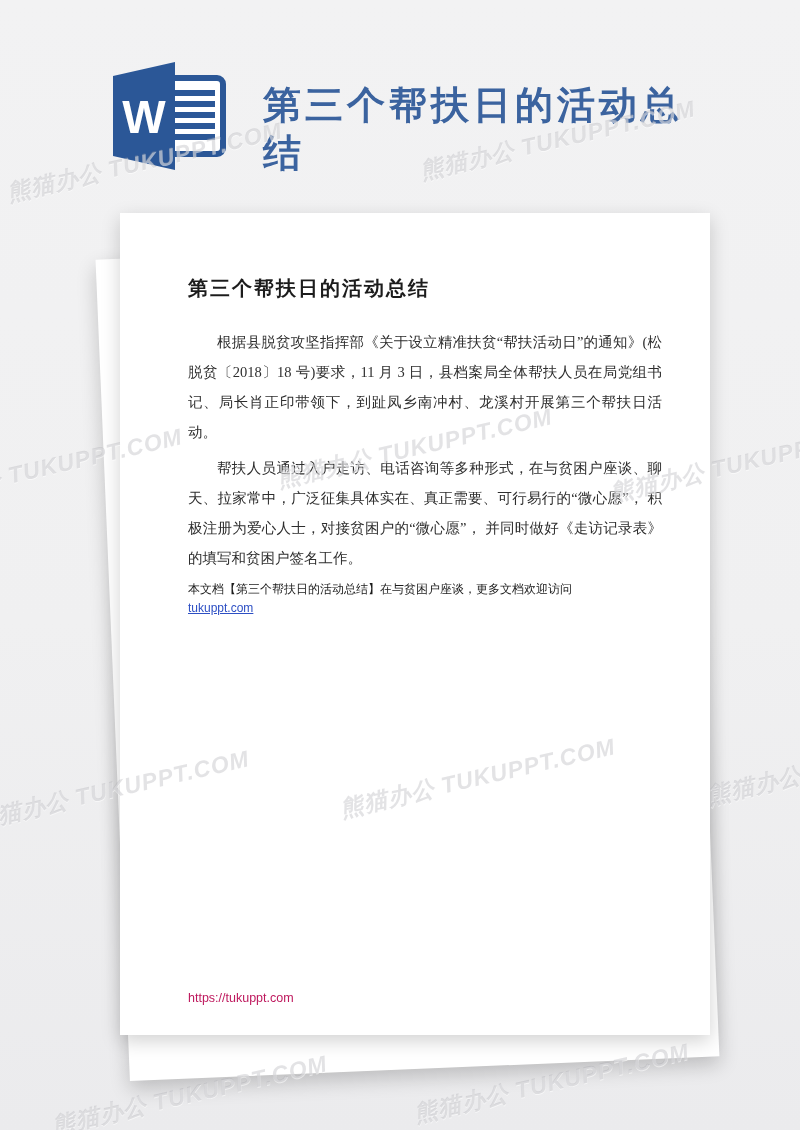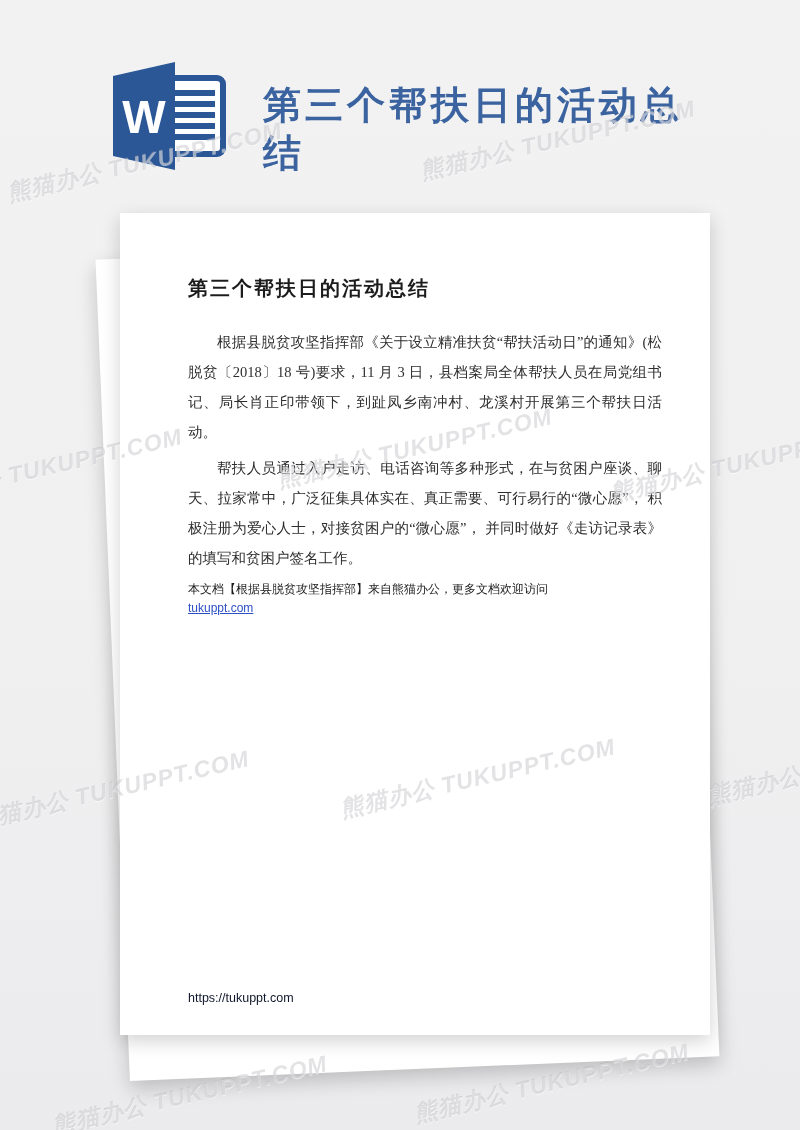--- a/index.html
+++ b/index.html
@@ -23,21 +23,21 @@
   .doc-content{position:absolute;left:68px;top:60px;width:474px;
                font-family:"Liberation Serif","DejaVu Serif",serif;color:#2e2e2e;}
   .doc-heading{font-size:20px;line-height:30px;letter-spacing:2px;color:#1c1c1c;
                font-weight:600;margin:0 0 24px 0;}
   .doc-content p.body-par{margin:6px 0;font-size:14.5px;line-height:30px;
                text-indent:2em;text-align:justify;}
   .doc-note{margin:8px 0 0 0;font-size:12px;line-height:17px;color:#1c1c1c;}
   .doc-note-link{display:inline-block;margin-top:1px;font-size:12px;line-height:17px;
                color:#2d4fc4;text-decoration:underline;
                font-family:"Liberation Sans",sans-serif;cursor:pointer;}
-  .doc-footer{position:absolute;left:68px;top:778px;font-size:12.5px;color:#0f172a;
+  .doc-footer{position:absolute;left:68px;top:778px;font-size:12.5px;color:#be185d;
                font-family:"Liberation Sans","DejaVu Sans",sans-serif;}
 
   
   .wm{position:absolute;z-index:5;pointer-events:none;white-space:nowrap;
       transform:translate(-50%,-50%) rotate(-13deg);
       font-family:"Liberation Sans","DejaVu Sans",sans-serif;
       font-weight:700;font-style:italic;font-size:23px;letter-spacing:1px;
       color:rgba(162,162,170,0.30);text-shadow:0 1px 0 rgba(255,255,255,0.55);}
 </style>
 </head>
@@ -45,21 +45,21 @@
 
 <div id="stage">
 
   <div class="sheet back"></div>
 
   <div class="sheet front">
     <div class="doc-content">
       <h2 class="doc-heading">第三个帮扶日的活动总结</h2>
       <p class="body-par">根据县脱贫攻坚指挥部《关于设立精准扶贫“帮扶活动日”的通知》(松脱贫〔2018〕18 号)要求，11 月 3 日，县档案局全体帮扶人员在局党组书记、局长肖正印带领下，到趾凤乡南冲村、龙溪村开展第三个帮扶日活动。</p>
       <p class="body-par">帮扶人员通过入户走访、电话咨询等多种形式，在与贫困户座谈、聊天、拉家常中，广泛征集具体实在、真正需要、可行易行的“微心愿”， 积极注册为爱心人士，对接贫困户的“微心愿”， 并同时做好《走访记录表》的填写和贫困户签名工作。</p>
-      <p class="doc-note">本文档【根据县脱贫攻坚指挥部】来自熊猫办公，更多文档欢迎访问</p>
+      <p class="doc-note">本文档【第三个帮扶日的活动总结】在与贫困户座谈，更多文档欢迎访问</p>
       <a class="doc-note-link">tukuppt.com</a>
     </div>
     <div class="doc-footer">https://tukuppt.com</div>
   </div>
 
   <svg class="word-icon" viewBox="0 0 122 112">
     <rect x="60" y="18" width="58" height="76" rx="6" fill="#ffffff" stroke="#2b5797" stroke-width="6"></rect>
     <g fill="#2b5797">
       <rect x="70" y="30" width="40" height="6"></rect>
       <rect x="70" y="41" width="40" height="6"></rect>

